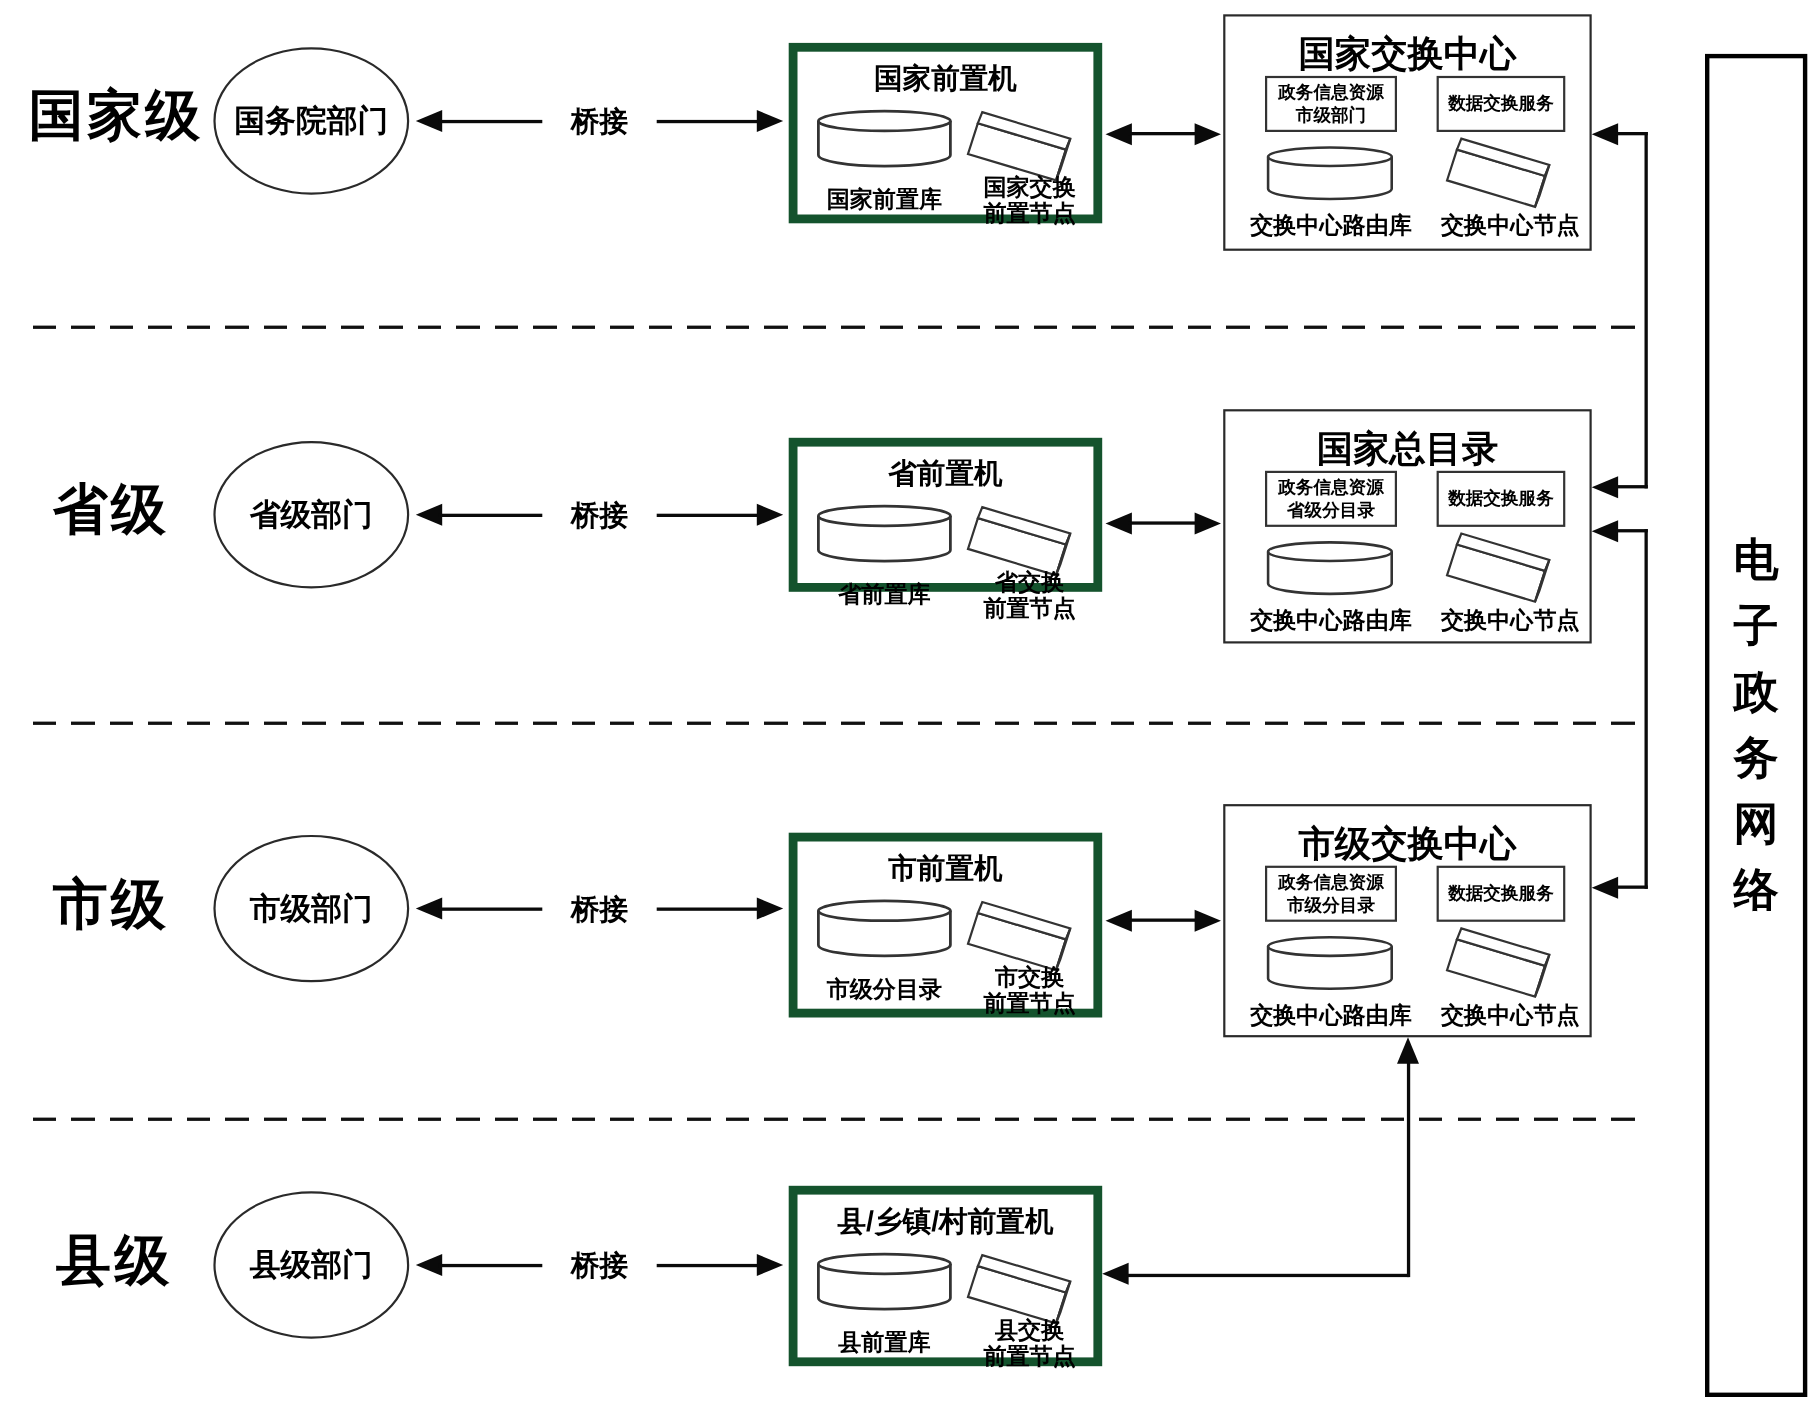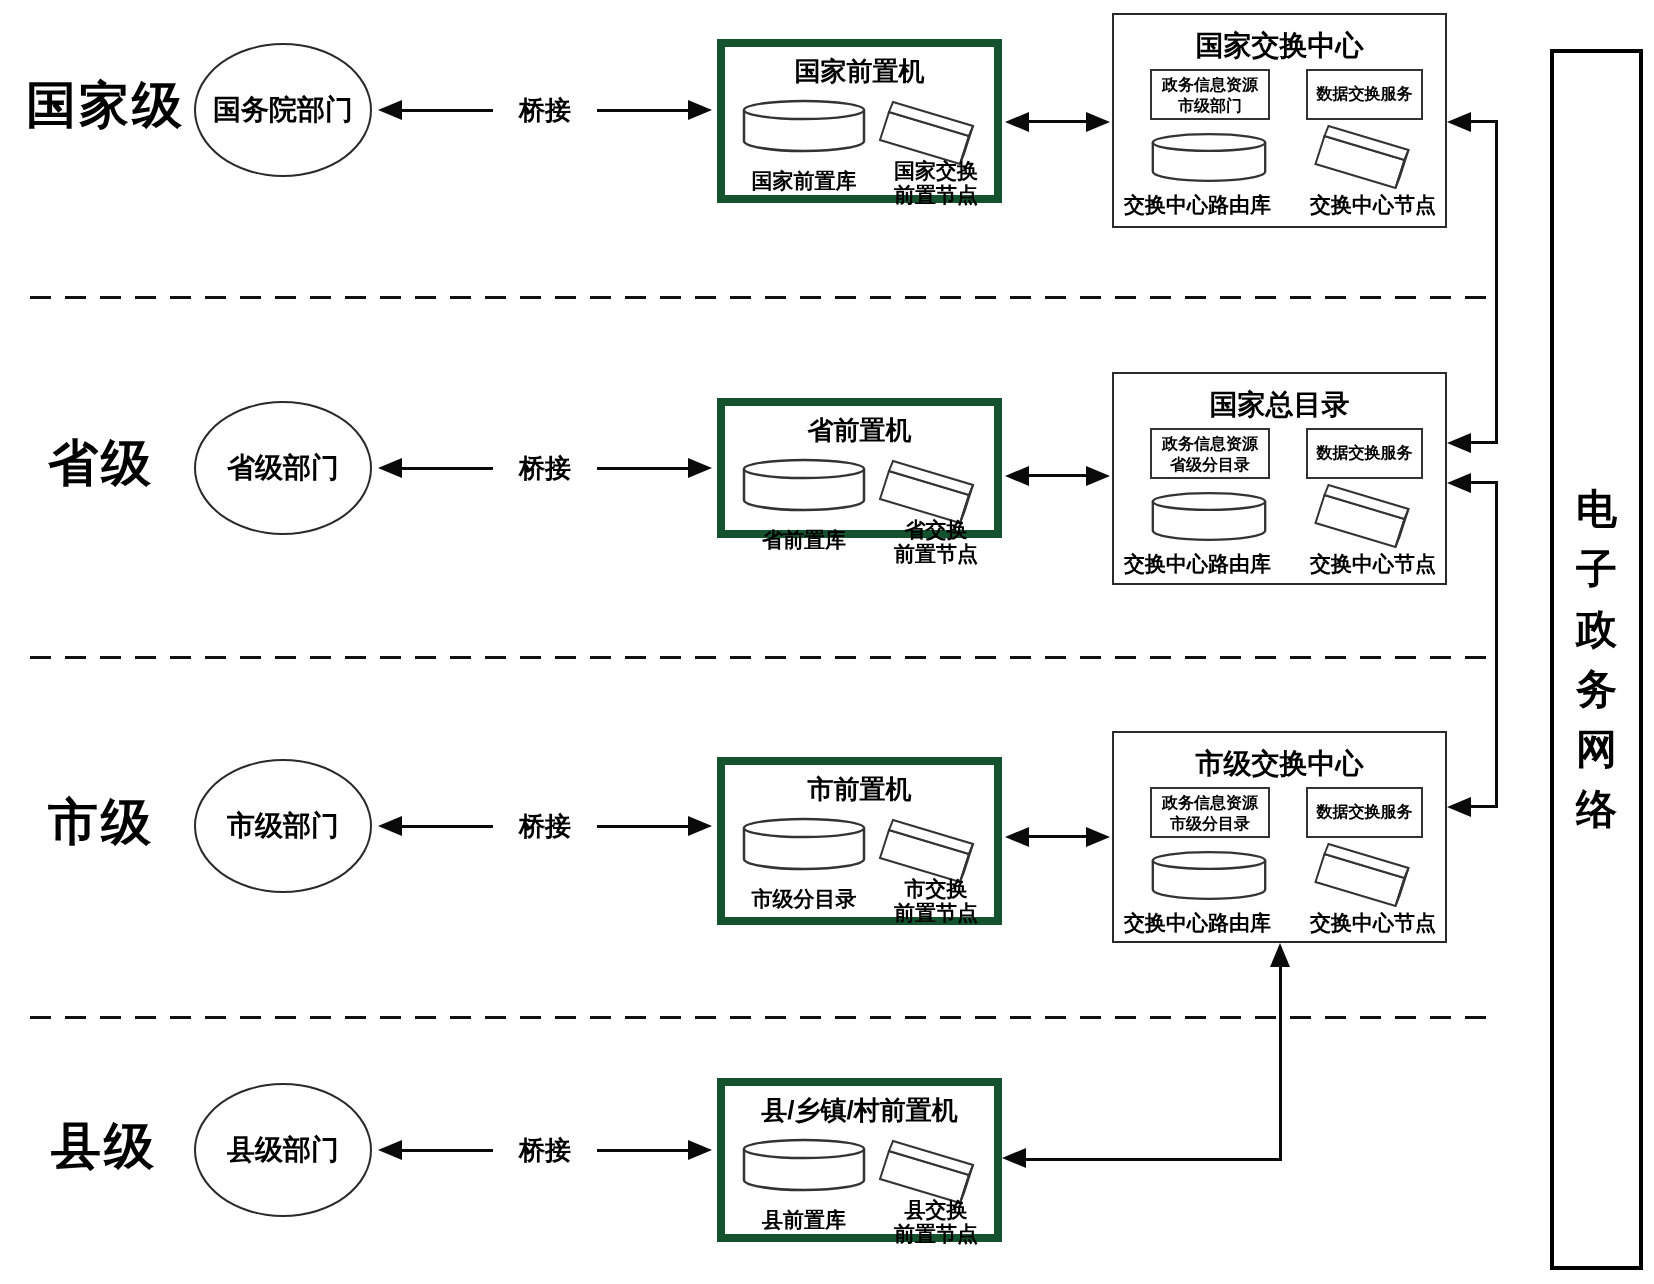--- a/index.html
+++ b/index.html
@@ -41,32 +41,32 @@
   
   .fbox { position:absolute; left:717px; width:285px; border:8px solid #14532d; background:#fff; }
   .ftitle { position:absolute; top:7px; left:0; width:100%; text-align:center; font-size:26px; font-weight:700; }
   .fcyl  { position:absolute; left:16px; top:52px; }
   .fdb-label { position:absolute; left:4px; top:120px; width:150px; text-align:center; font-size:21px; font-weight:700; }
   .fcub  { position:absolute; left:152px; top:48px; }
   .fnode-label { position:absolute; left:146px; top:112px; width:130px; text-align:center; font-size:21px; font-weight:700; line-height:24px; }
 
   
   .xbox { position:absolute; left:1112px; width:335px; border:2px solid #2a2a2a; background:#fff; }
-  .xtitle { position:absolute; top:12px; left:0; width:100%; text-align:center; font-size:28px; font-weight:700; }
+  .xtitle { position:absolute; top:12px; left:0; width:100%; text-align:center; font-size:33px; font-weight:700; }
   .dir-box {
     position:absolute; left:36px; top:54px; width:120px; height:51px; border:2px solid #333; background:#fff;
     display:flex; flex-direction:column; align-items:center; justify-content:center;
     font-size:16px; font-weight:700; line-height:21px; text-align:center;
   }
   .svc-box {
     position:absolute; left:192px; top:54px; width:117px; height:51px; border:2px solid #333; background:#fff;
     display:flex; align-items:center; justify-content:center; font-size:16px; font-weight:700; text-align:center;
   }
   .xcyl { position:absolute; left:36px; top:115px; }
-  .router-label { position:absolute; left:10px; top:176px; width:172px; text-align:left; font-size:21px; font-weight:700; }
+  .router-label { position:absolute; left:10px; top:176px; width:172px; text-align:center; font-size:21px; font-weight:700; }
   .xcub { position:absolute; left:194px; top:104px; }
   .xnode-label { position:absolute; left:186px; top:176px; width:146px; text-align:center; font-size:21px; font-weight:700; }
 
   .bl { display:block; }
 
   
   .netbox {
     position:absolute; left:1550px; top:49px; width:93px; height:1221px;
     border:4px solid #000; background:#fff;
     display:flex; flex-direction:column; align-items:center; justify-content:center; gap:19px;

